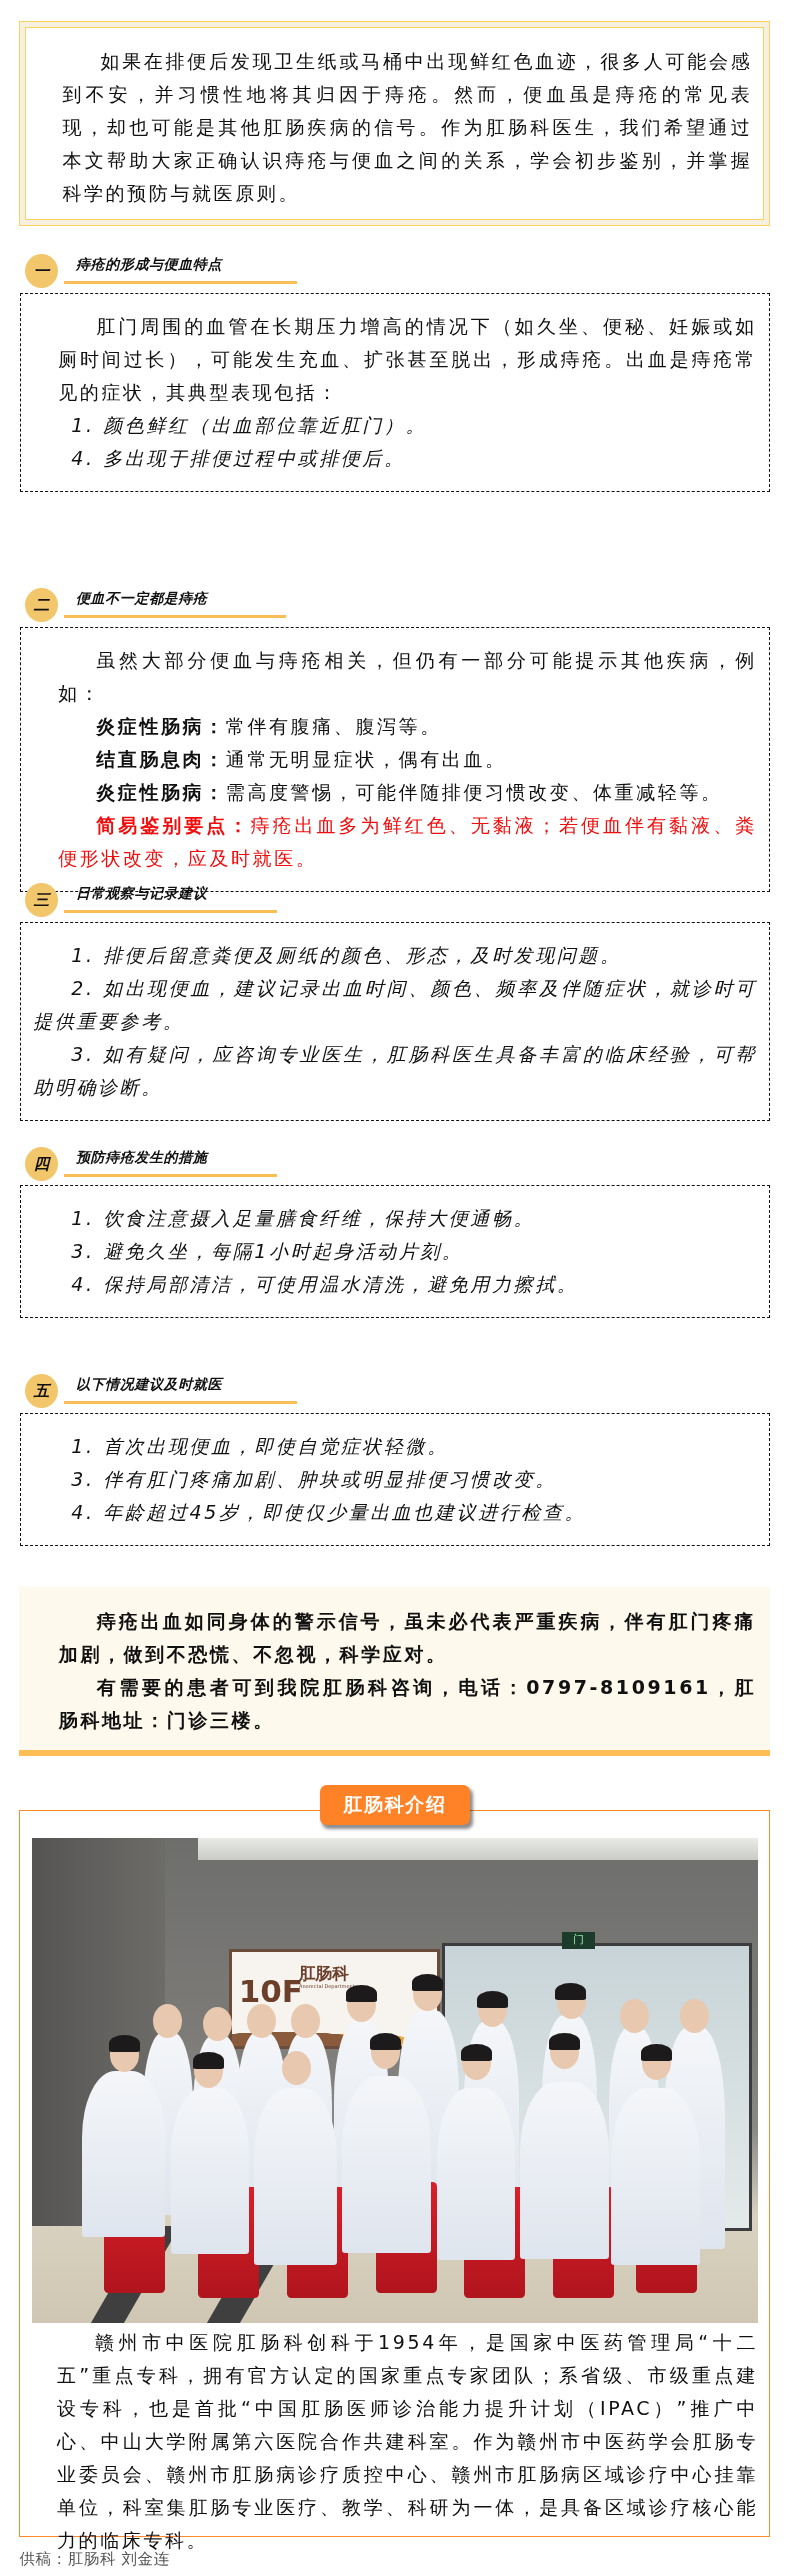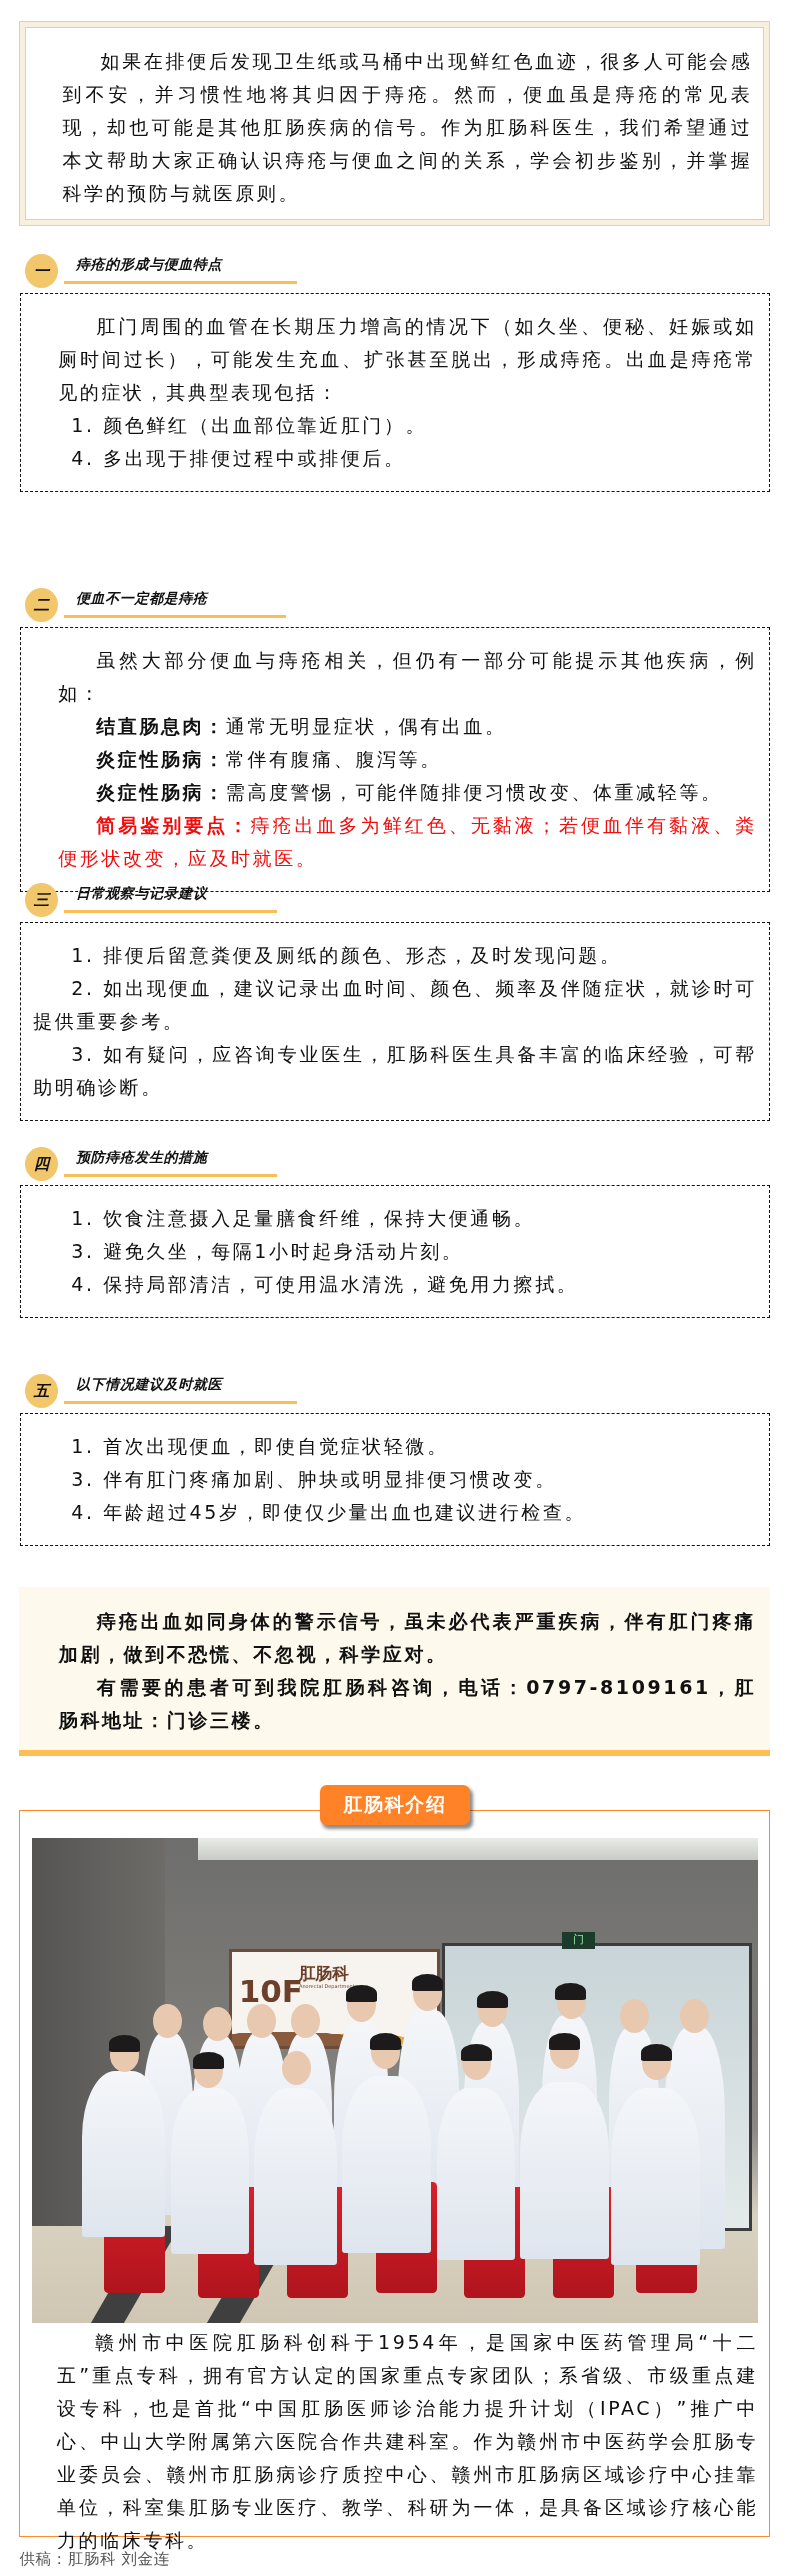--- a/index.html
+++ b/index.html
@@ -33,21 +33,21 @@
     position: absolute; left: 51px; top: 1.7px; font-size: 14px; font-weight: bold; font-style: italic;
     letter-spacing: 0.6px; white-space: nowrap; color: #111;
   }
   .sec-underline { position: absolute; left: 39px; top: 27px; height: 3.3px; background: #F9BE55; }
 
   
   .sec-box {
     position: absolute; left: 20px; width: 750px; box-sizing: border-box;
     border: 1.7px dashed #111; background: #fff; padding: 15.5px 12.2px 16.6px 12.2px;
   }
-  .list-line { text-indent: 2em; }
+  .list-line { text-indent: 2em; font-style: italic; }
   .bold { font-weight: bold; }
   .red { color: #F20D0D; }
 
   
   .concl {
     position: absolute; left: 19.4px; top: 1587px; width: 751px; height: 163px;
     background: #FDF9EC; box-sizing: border-box; padding: 18px 14.4px 0 14.4px;
   }
   .concl .p-text { font-weight: bold; }
   .concl-bar { position: absolute; left: 19.4px; top: 1750px; width: 751px; height: 5.5px; background: #FFBE55; }
@@ -113,24 +113,24 @@
 </div>
 
 <div class="sec-head" style="top:588px;">
   <div class="sec-num">二</div>
   <div class="sec-underline" style="width:222px;"></div>
   <div class="sec-title">便血不一定都是痔疮</div>
 </div>
 <div class="sec-box" style="top:627px;">
   <p class="p-text indent">虽然大部分便血与痔疮相关，但仍有一部分可能提示其他疾病，例如：</p>
   <p class="p-text indent">
+    <span class="bold">炎症性肠病：</span><span>常伴有腹痛、腹泻等。</span>
+  </p>
+  <p class="p-text indent">
     <span class="bold">结直肠息肉：</span><span>通常无明显症状，偶有出血。</span>
-  </p>
-  <p class="p-text indent">
-    <span class="bold">炎症性肠病：</span><span>常伴有腹痛、腹泻等。</span>
   </p>
   <p class="p-text indent">
     <span class="bold">炎症性肠病：</span><span>需高度警惕，可能伴随排便习惯改变、体重减轻等。</span>
   </p>
   <p class="p-text indent red">
     <span class="bold">简易鉴别要点：</span><span>痔疮出血多为鲜红色、无黏液；若便血伴有黏液、粪便形状改变，应及时就医。</span>
   </p>
 </div>
 
 <div class="sec-head" style="top:883px;">

